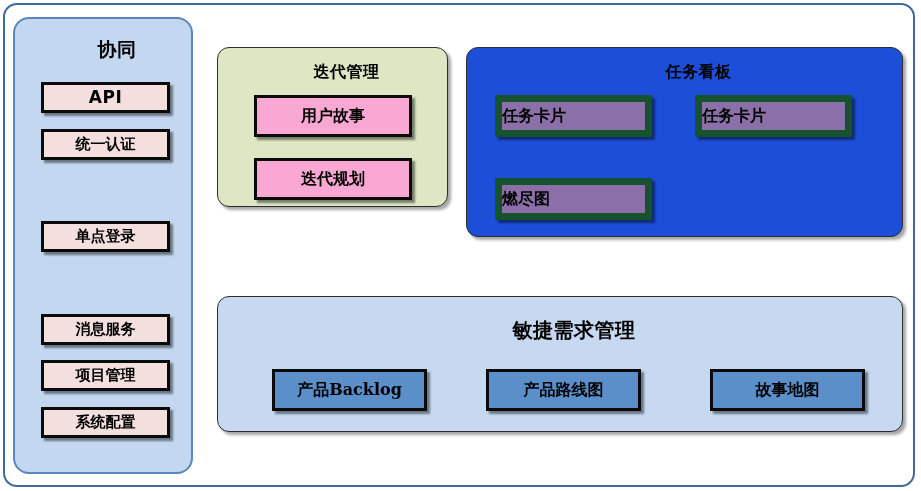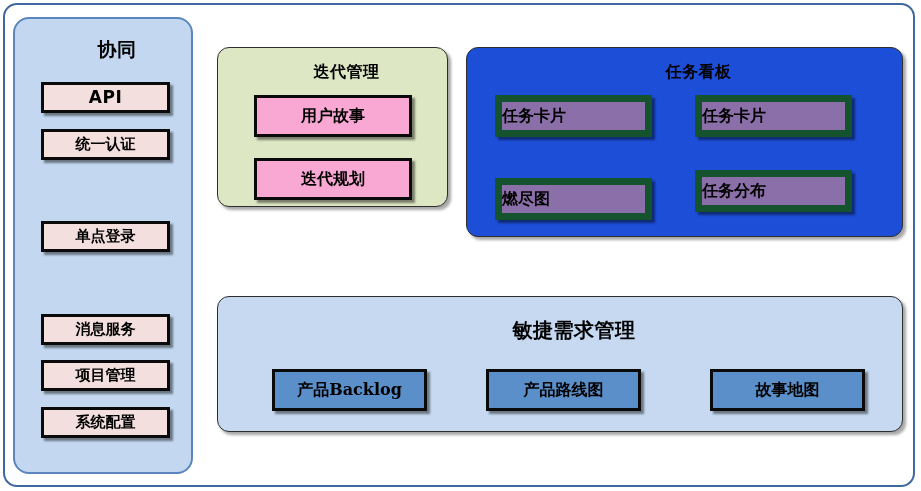--- a/index.html
+++ b/index.html
@@ -238,23 +238,20 @@
 
     <div class="purple-item" style="left:28px; top:47px">
       <span class="lbl">任务卡片</span>
     </div>
     <div class="purple-item" style="left:228px; top:47px">
       <span class="lbl">任务卡片</span>
     </div>
     <div class="purple-item" style="left:28px; top:130px">
       <span class="lbl">燃尽图</span>
     </div>
-    <div class="purple-item" style="left:228px; top:122px">
-      <span class="lbl">任务分布</span>
-    </div>
   </div>
 
   <div class="panel agile">
     <div class="panel-title">敏捷需求管理</div>
 
     <div class="blue-item backlog" style="left:54px">
       <span class="lbl">产品Backlog</span>
     </div>
     <div class="blue-item" style="left:268px">
       <span class="lbl">产品路线图</span>

